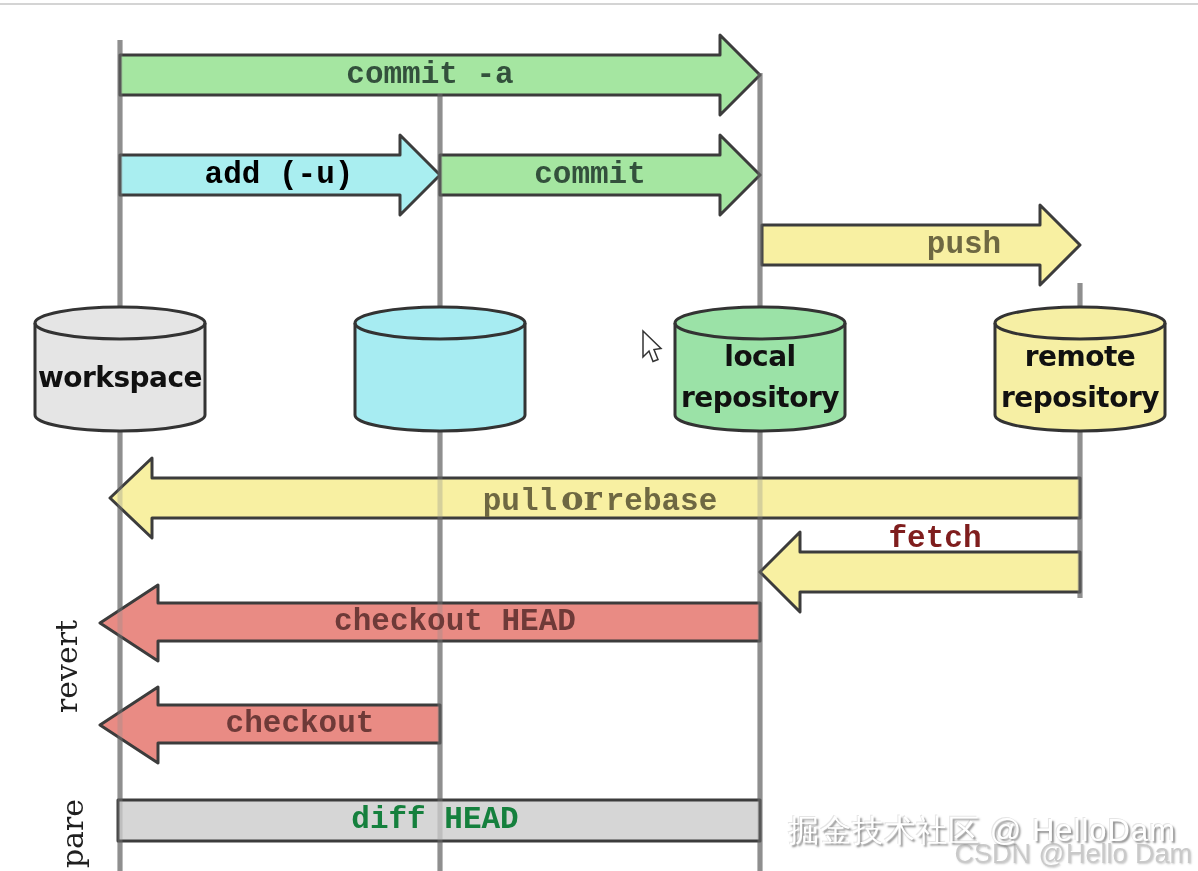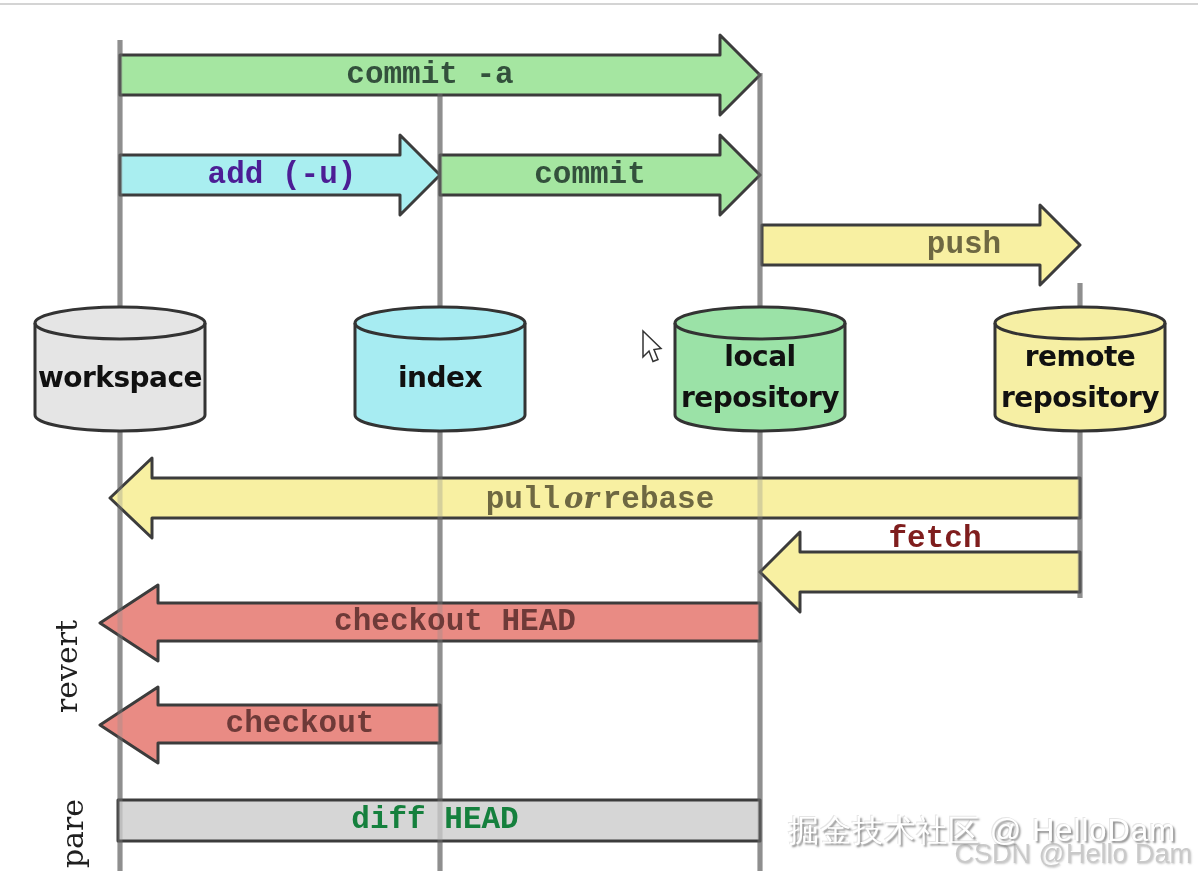--- a/index.html
+++ b/index.html
@@ -8,22 +8,22 @@
   .top-hairline{position:absolute;left:0;right:0;top:3px;height:2px;background:#d4d4d4;}
   svg.layer{position:absolute;left:0;top:0;width:1198px;height:871px;}
   .lifeline{stroke-width:5;fill:none;}
   .lifeline-over{stroke-width:5;fill:none;opacity:.33;}
   .outlined{stroke:#3c3c3c;stroke-width:3;stroke-linejoin:round;}
   .cyl{stroke:#333;stroke-width:3;}
   .cyl-rim{fill:none;stroke:#333;stroke-width:3;}
   .arrow-label{position:absolute;font-family:"Liberation Mono","DejaVu Sans Mono",monospace;
                font-size:31px;font-weight:600;text-align:center;line-height:40px;height:40px;
                white-space:nowrap;}
-  .arrow-label .or-word{font-family:"DejaVu Serif",serif;font-style:italic;font-weight:600;
-               font-size:29px;padding:0 4px;}
+  .arrow-label .or-word{font-family:"DejaVu Serif",serif;font-weight:600;
+               font-size:34px;padding:0 4px;}
   .node-label{position:absolute;font-family:"DejaVu Sans","Liberation Sans",sans-serif;
               font-weight:bold;font-size:28px;color:#111;text-align:center;
               letter-spacing:-0.5px;line-height:41px;}
   .side-label{position:absolute;font-family:"DejaVu Serif","Liberation Serif",serif;
               font-size:30px;color:#1f1f1f;text-align:center;transform:rotate(-90deg);}
   .wm-primary{position:absolute;right:22px;top:810px;font-size:31px;font-weight:normal;
               color:#ffffff;letter-spacing:1px;white-space:nowrap;
               text-shadow:2px 2px 2px rgba(125,125,125,.85), -1px -1px 0 rgba(190,190,190,.4);}
   .wm-secondary{position:absolute;right:6px;top:839px;font-size:27px;color:#c9c9c9;
               white-space:nowrap;text-shadow:-1px -1px 0 #ffffff,1px 1px 2px rgba(160,160,160,.6);}
@@ -72,39 +72,38 @@
     <g>
       <path class="cyl" d="M995,323 L995,415 A85,16 0 0 0 1165,415 L1165,323 A85,16 0 0 0 995,323 Z" fill="#f6efa4"></path>
       <path class="cyl-rim" d="M995,323 A85,16 0 0 0 1165,323"></path>
     </g>
 
     <path d="M643,331 L643,357 L649,351 L653,361.5 L658,359.5 L654,349.5 L661,348.5 Z" fill="#ffffff" stroke="#333" stroke-width="1.5"></path>
   </svg>
 
   <div class="arrow-label" style="left: 140px; top: 55px; width: 580px; color: rgb(51, 80, 60);">commit -a</div>
 
-  <div class="arrow-label" style="left: 132px; top: 155px; width: 300px; color: #4c1d95;">add (-u)</div>
+  <div class="arrow-label" style="left: 120px; top: 155px; width: 300px; color: #000000; padding-left: 9px;">add (-u)</div>
 
   <div class="arrow-label" style="left: 440px; top: 155px; width: 300px; color: rgb(51, 80, 60);">commit</div>
 
   <div class="arrow-label" style="left: 814px; top: 225px; width: 300px; color: rgb(110, 104, 66);">push</div>
 
   <div class="arrow-label" style="left: 160px; top: 478px; width: 880px; color: rgb(110, 104, 66);"><span>pull</span><span class="or-word">or</span><span>rebase</span></div>
 
   <div class="arrow-label" style="left: 800px; top: 519px; width: 270px; color: #7f1d1d;">fetch</div>
 
   <div class="arrow-label" style="left: 160px; top: 602px; width: 590px; color: rgb(110, 58, 56);">checkout HEAD</div>
 
   <div class="arrow-label" style="left: 160px; top: 704px; width: 280px; color: rgb(110, 58, 56);">checkout</div>
 
   <div class="arrow-label" style="left: 120px; top: 800px; width: 630px; color: #15803d;">diff HEAD</div>
 
   <div class="node-label" style="left:35px;top:357px;width:170px;">workspace</div>
 
-  <div class="node-label" style="left:355px;top:357px;width:170px;">index</div>
 
   <div class="node-label" style="left:675px;top:336px;width:170px;">
     <div>local</div>
     <div>repository</div>
   </div>
 
   <div class="node-label" style="left:995px;top:336px;width:170px;">
     <div>remote</div>
     <div>repository</div>
   </div>

